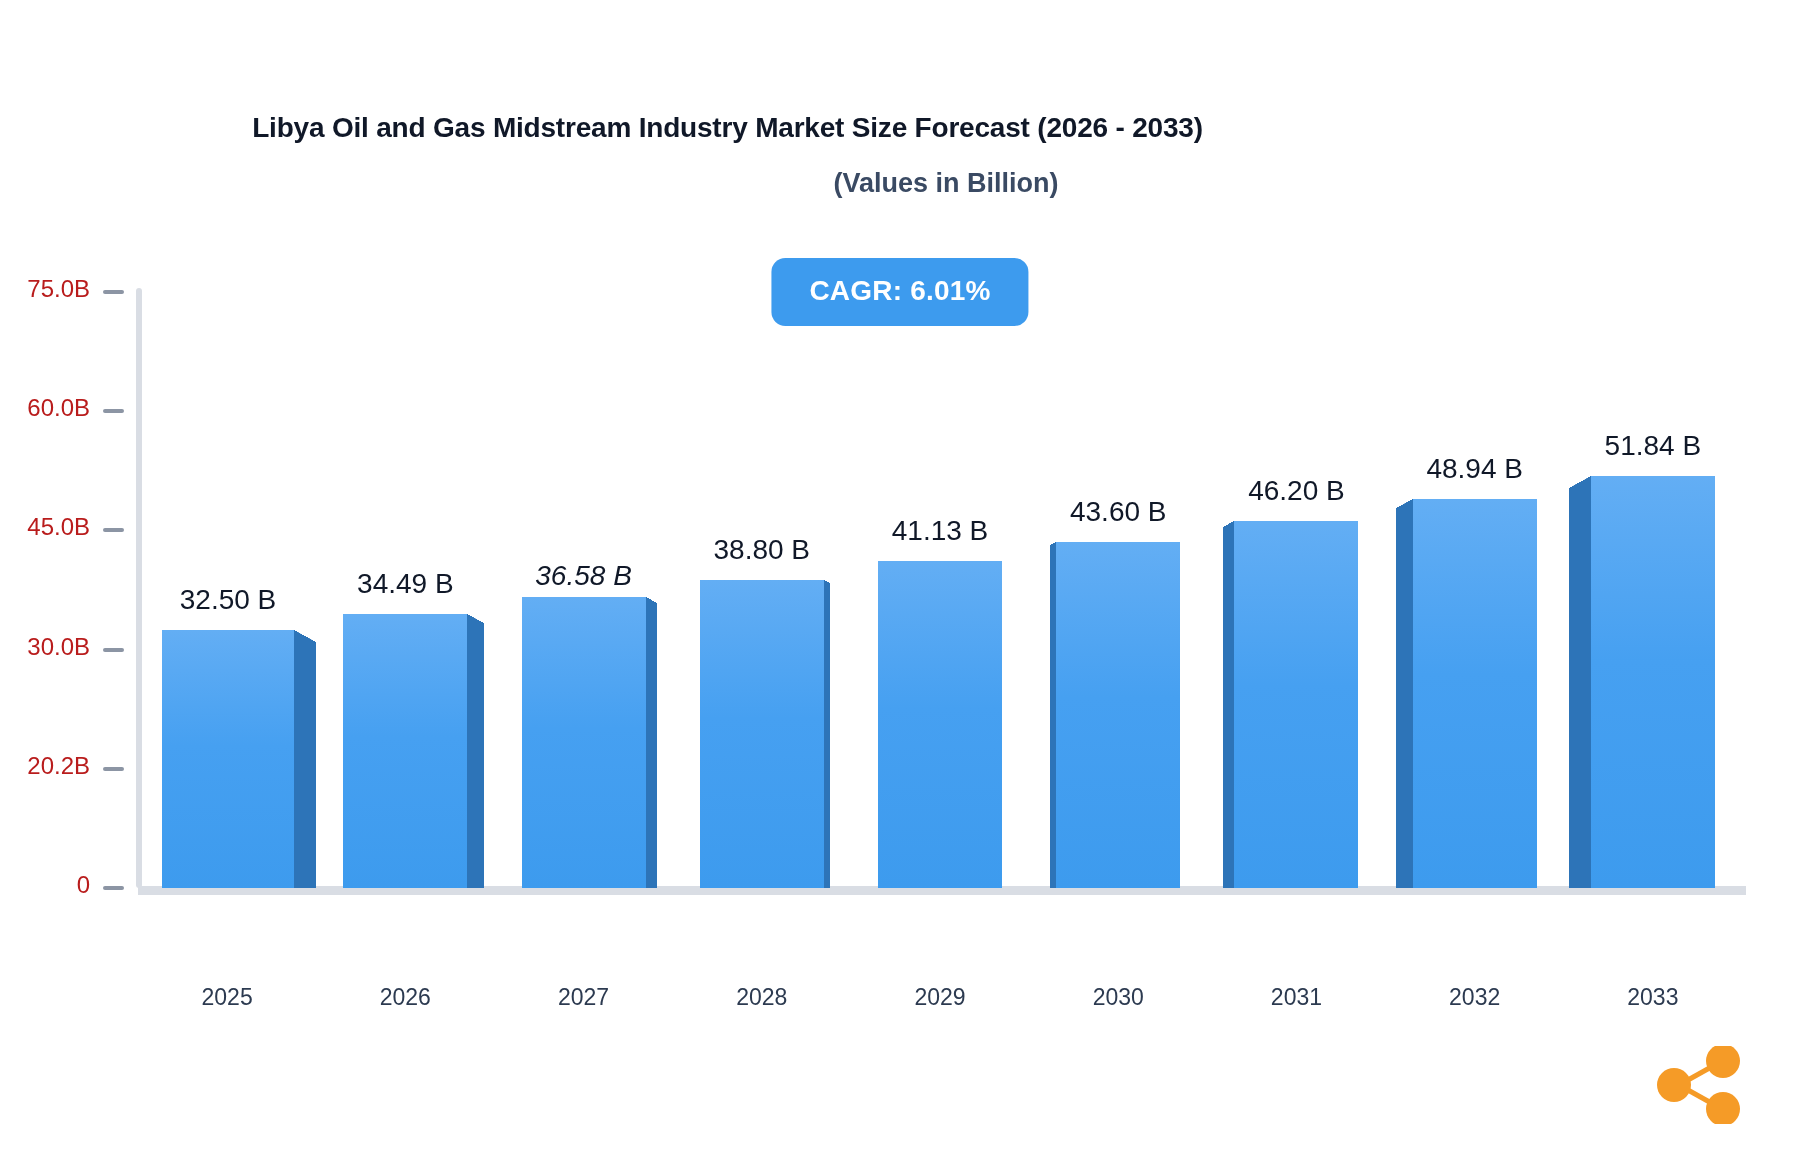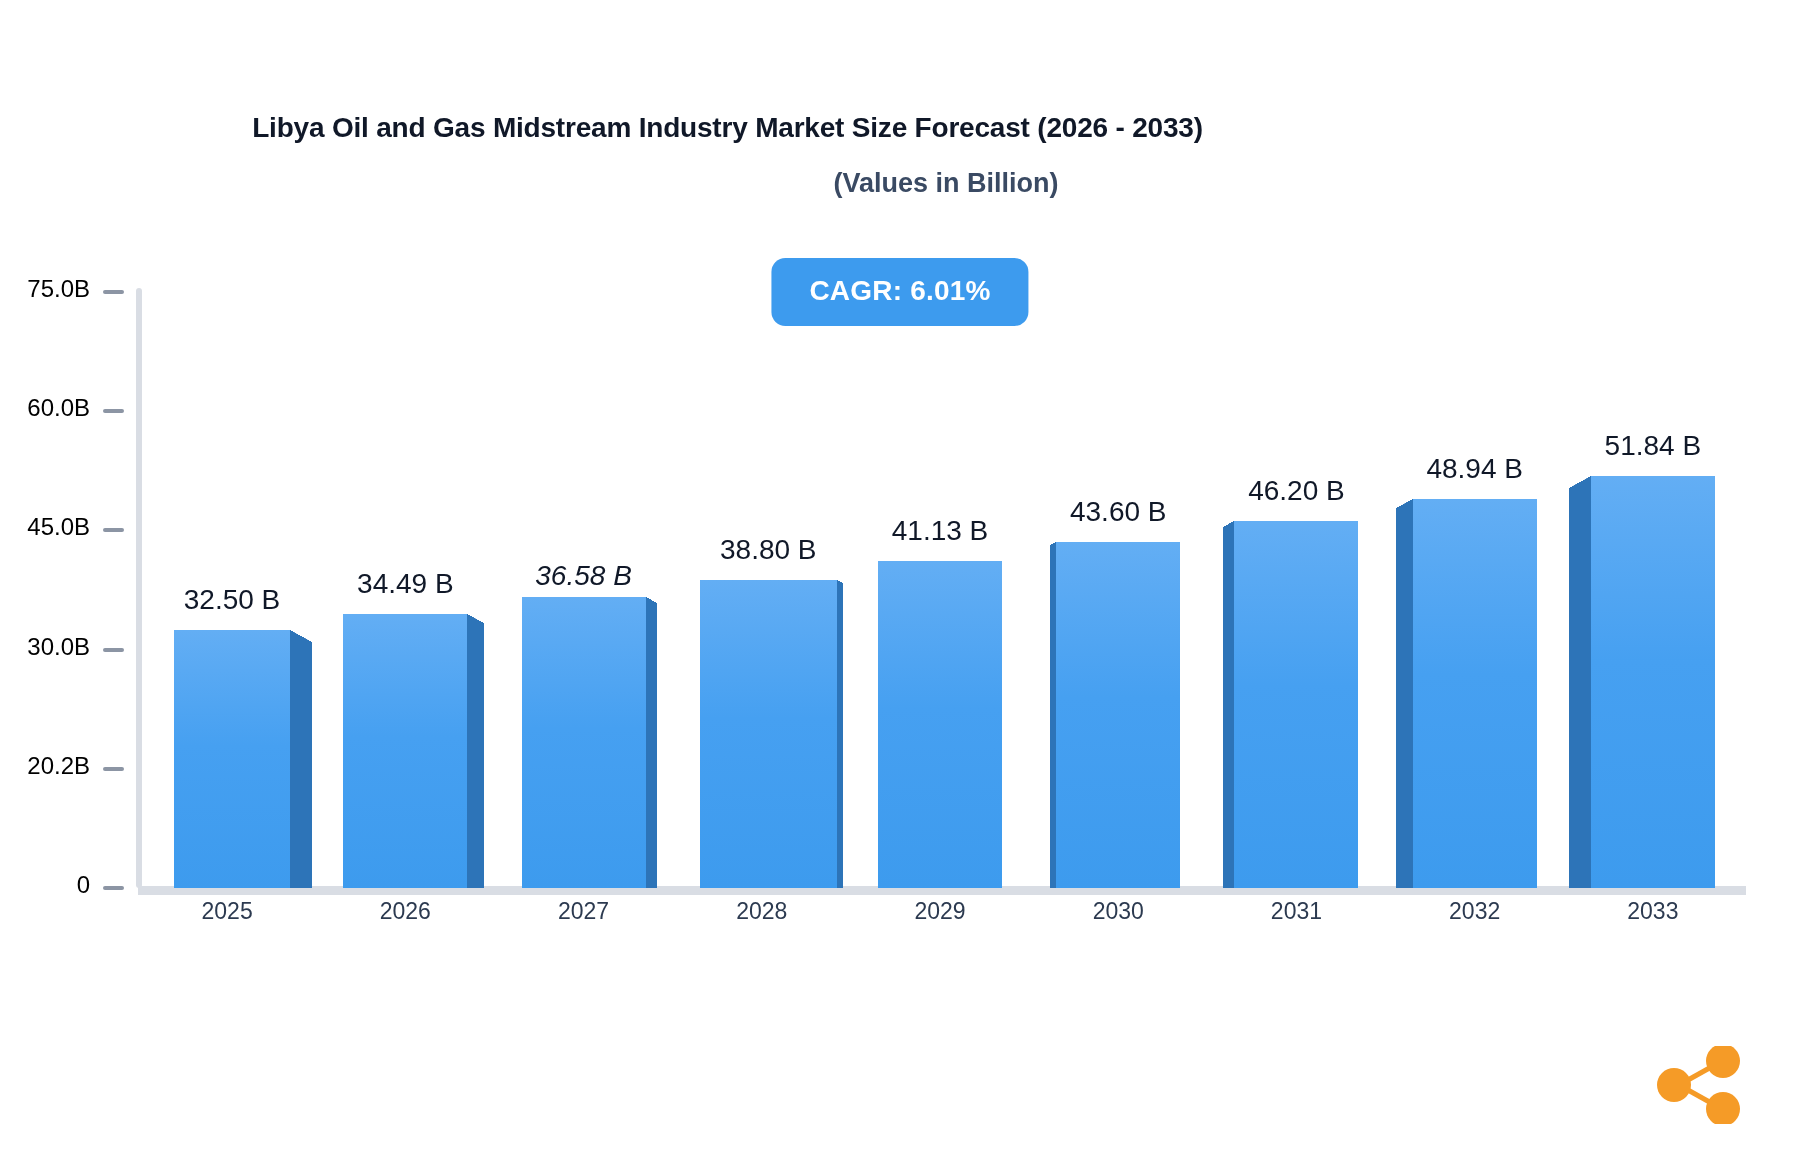--- a/index.html
+++ b/index.html
@@ -88,21 +88,21 @@
     position: absolute;
     left: 0;
     width: 130px;
     height: 0;
   }
   .y-tick-label {
     position: absolute;
     right: 40px;
     top: -17px;
     font-size: 24px;
-    color: #000000;
+    color: #b91c1c;
     text-align: left;
     white-space: nowrap;
   }
   .y-tick-mark {
     position: absolute;
     right: 6px;
     top: -2px;
     width: 21px;
     height: 4px;
     background: #8c95a4;
@@ -150,21 +150,21 @@
     position: absolute;
     left: 50%;
     transform: translateX(-50%);
     top: 38px;
     font-size: 23px;
     color: #2c3a50;
     white-space: nowrap;
   }
   .x-labels-layer {
     position: absolute;
-    top: 860px;
+    top: 946px;
     left: 0;
     width: 1758px;
     height: 60px;
   }
 
   
   #logo {
     position: absolute;
     right: 52px;
     bottom: 32px;
@@ -215,39 +215,39 @@
       <div class="y-tick-row" style="top: 768.8px;">
         <div class="y-tick-label">20.2B</div>
         <div class="y-tick-mark"></div>
       </div>
       <div class="y-tick-row" style="top: 888px;">
         <div class="y-tick-label">0</div>
         <div class="y-tick-mark"></div>
       </div>
     </div>
   <div id="bars-layer">
-      <div class="bar-group" style="left: 174px; width: 116px; height: 258.267px; margin-top: 32px;">
+      <div class="bar-group" style="left: 162px; width: 132px; height: 258.267px; margin-top: 32px;">
         <div class="bar-side right" style="width: 22px; height: 246.167px;"></div>
         <div class="bar-side-top" style="width: 22px; height: 12px; bottom: 246.267px; left: 100%; background: linear-gradient(to left bottom, rgba(0, 0, 0, 0) 49.6%, rgb(45, 116, 184) 50.4%);"></div>
         <div class="bar-face" style="height: 258.267px;"></div>
         <div class="bar-label" style="bottom: 272.267px;">32.50 B</div>
       </div>
       <div class="bar-group" style="left: 343.333px; width: 124px; height: 274.081px;">
         <div class="bar-side right" style="width: 17px; height: 264.731px;"></div>
         <div class="bar-side-top" style="width: 17px; height: 9px; bottom: 265.081px; left: 100%; background: linear-gradient(to left bottom, rgba(0, 0, 0, 0) 49.6%, rgb(45, 116, 184) 50.4%);"></div>
         <div class="bar-face" style="height: 274.081px;"></div>
         <div class="bar-label" style="bottom: 288.081px;">34.49 B</div>
       </div>
       <div class="bar-group" style="left: 521.556px; width: 124px; height: 290.689px;">
         <div class="bar-side right" style="width: 11px; height: 284.639px;"></div>
         <div class="bar-side-top" style="width: 11px; height: 6px; bottom: 284.689px; left: 100%; background: linear-gradient(to left bottom, rgba(0, 0, 0, 0) 49.6%, rgb(45, 116, 184) 50.4%);"></div>
         <div class="bar-face" style="height: 290.689px;"></div>
         <div class="bar-label" style="bottom: 296px; font-style: italic;">36.58 B</div>
       </div>
-      <div class="bar-group" style="left: 699.778px; width: 137px; height: 308.331px;">
+      <div class="bar-group" style="left: 699.778px; width: 124px; height: 308.331px;">
         <div class="bar-side right" style="width: 6px; height: 305.031px;"></div>
         <div class="bar-side-top" style="width: 6px; height: 3px; bottom: 305.331px; left: 100%; background: linear-gradient(to left bottom, rgba(0, 0, 0, 0) 49.6%, rgb(45, 116, 184) 50.4%);"></div>
         <div class="bar-face" style="height: 308.331px;"></div>
         <div class="bar-label" style="bottom: 322.331px;">38.80 B</div>
       </div>
       <div class="bar-group" style="left: 878px; width: 124px; height: 326.846px;">
         <div class="bar-face" style="height: 326.846px;"></div>
         <div class="bar-label" style="bottom: 340.846px;">41.13 B</div>
       </div>
       <div class="bar-group" style="left: 1056.22px; width: 124px; height: 346.475px;">

